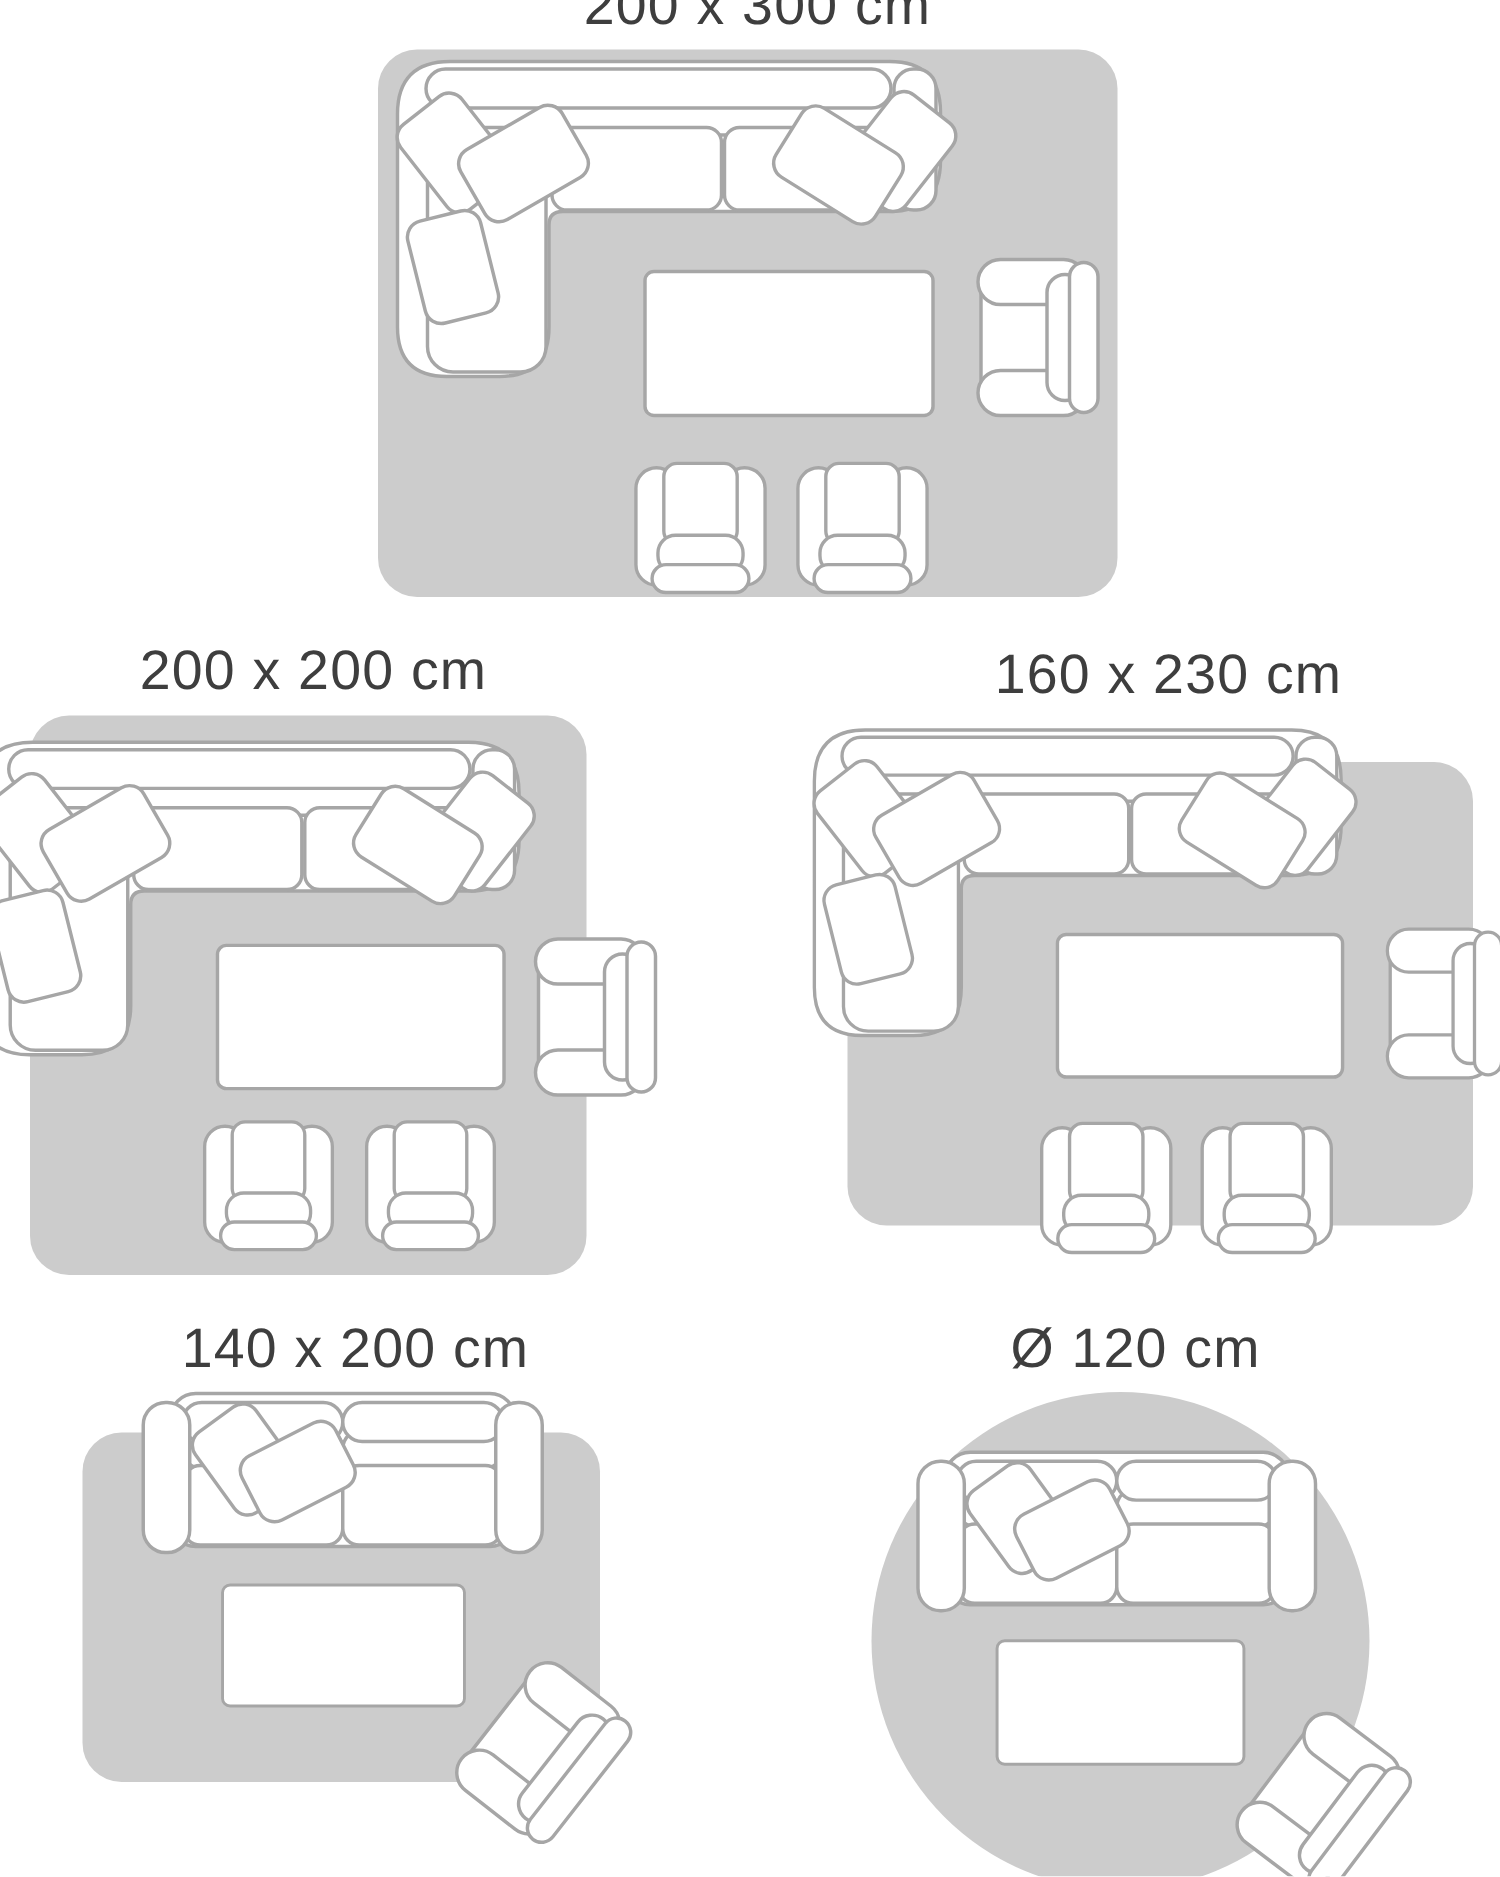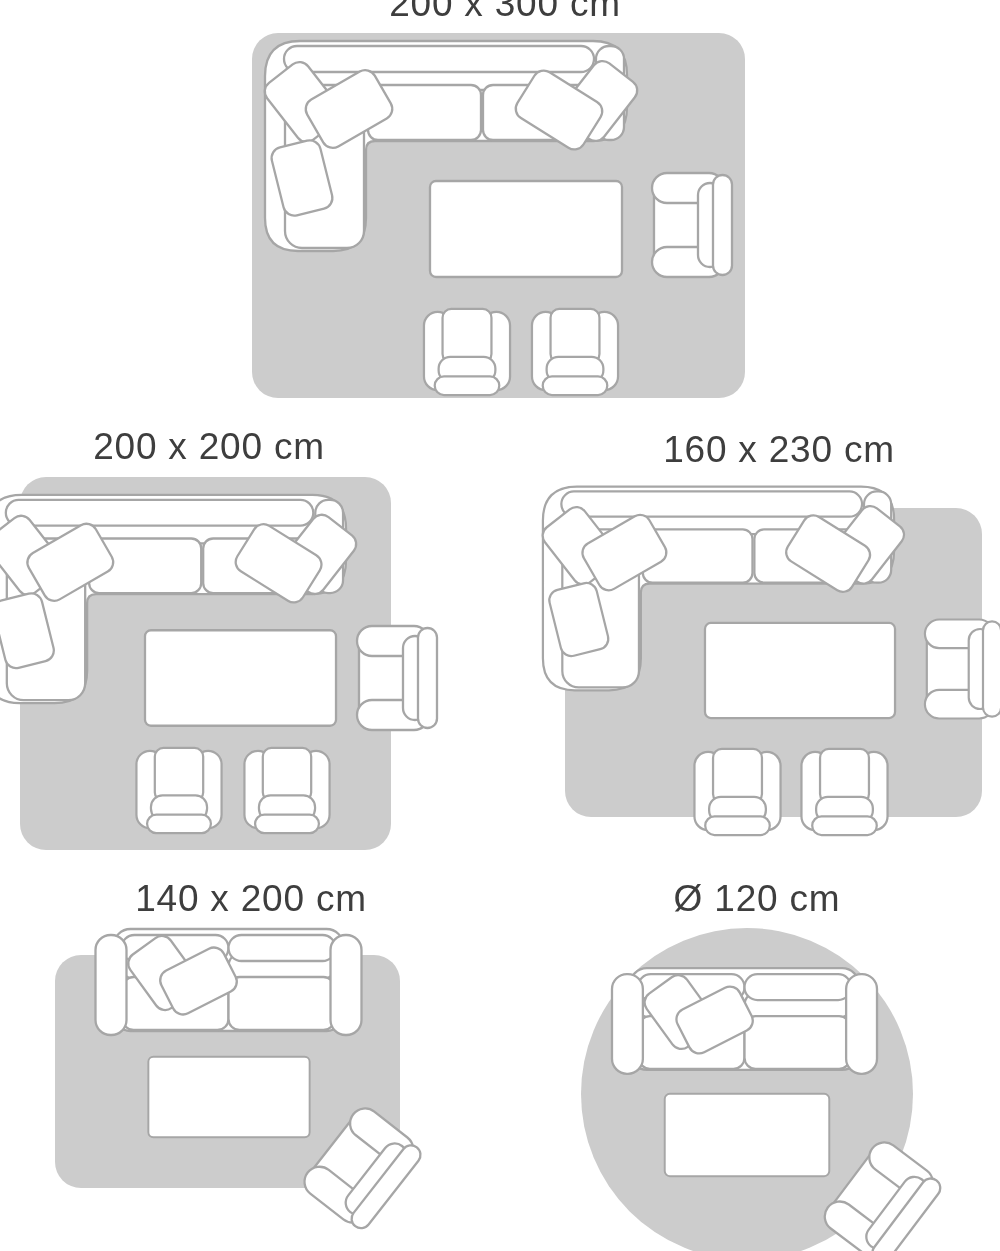--- a/index.html
+++ b/index.html
@@ -144,16 +144,16 @@
       <use href="#coffee-table" x="663" y="1092" width="168" height="86"></use>
       <g transform="translate(882,1202) rotate(37)">
         <use href="#armchair" x="-42" y="-54" width="84" height="108"></use>
       </g>
     </g>
   </svg>
 
   <div class="size-label" style="left:275px; top:-16px;">200 x 300 cm</div>
   <div class="size-label" style="left:-21px; top:427px;">200 x 200 cm</div>
   <div class="size-label" style="left:549px; top:430px;">160 x 230 cm</div>
-  <div class="size-label" style="left:21px; top:879px;">140 x 200 cm</div>
+  <div class="size-label" style="left:7px; top:879px;">140 x 200 cm</div>
   <div class="size-label" style="left:527px; top:879px;">Ø 120 cm</div>
 
 </div>
 
 </body></html>

